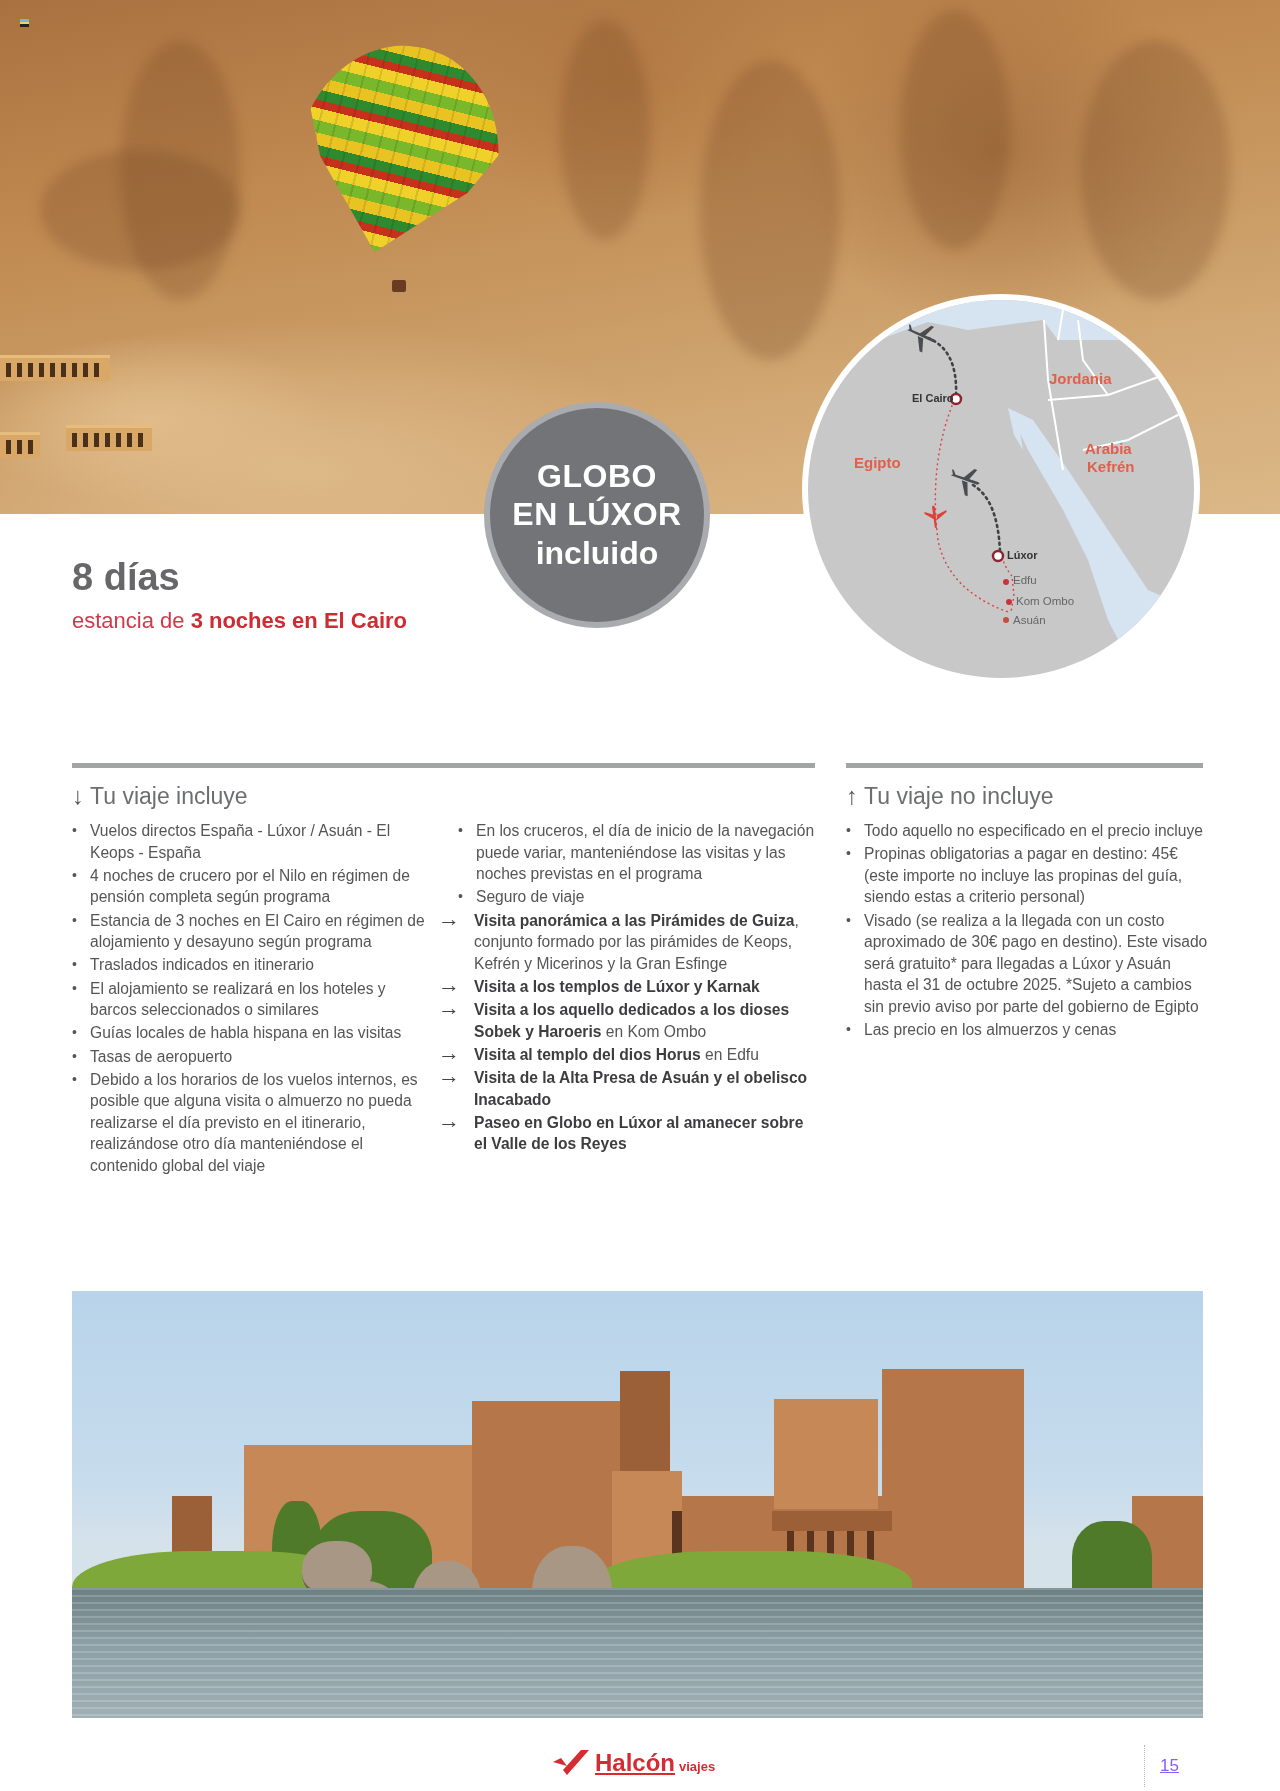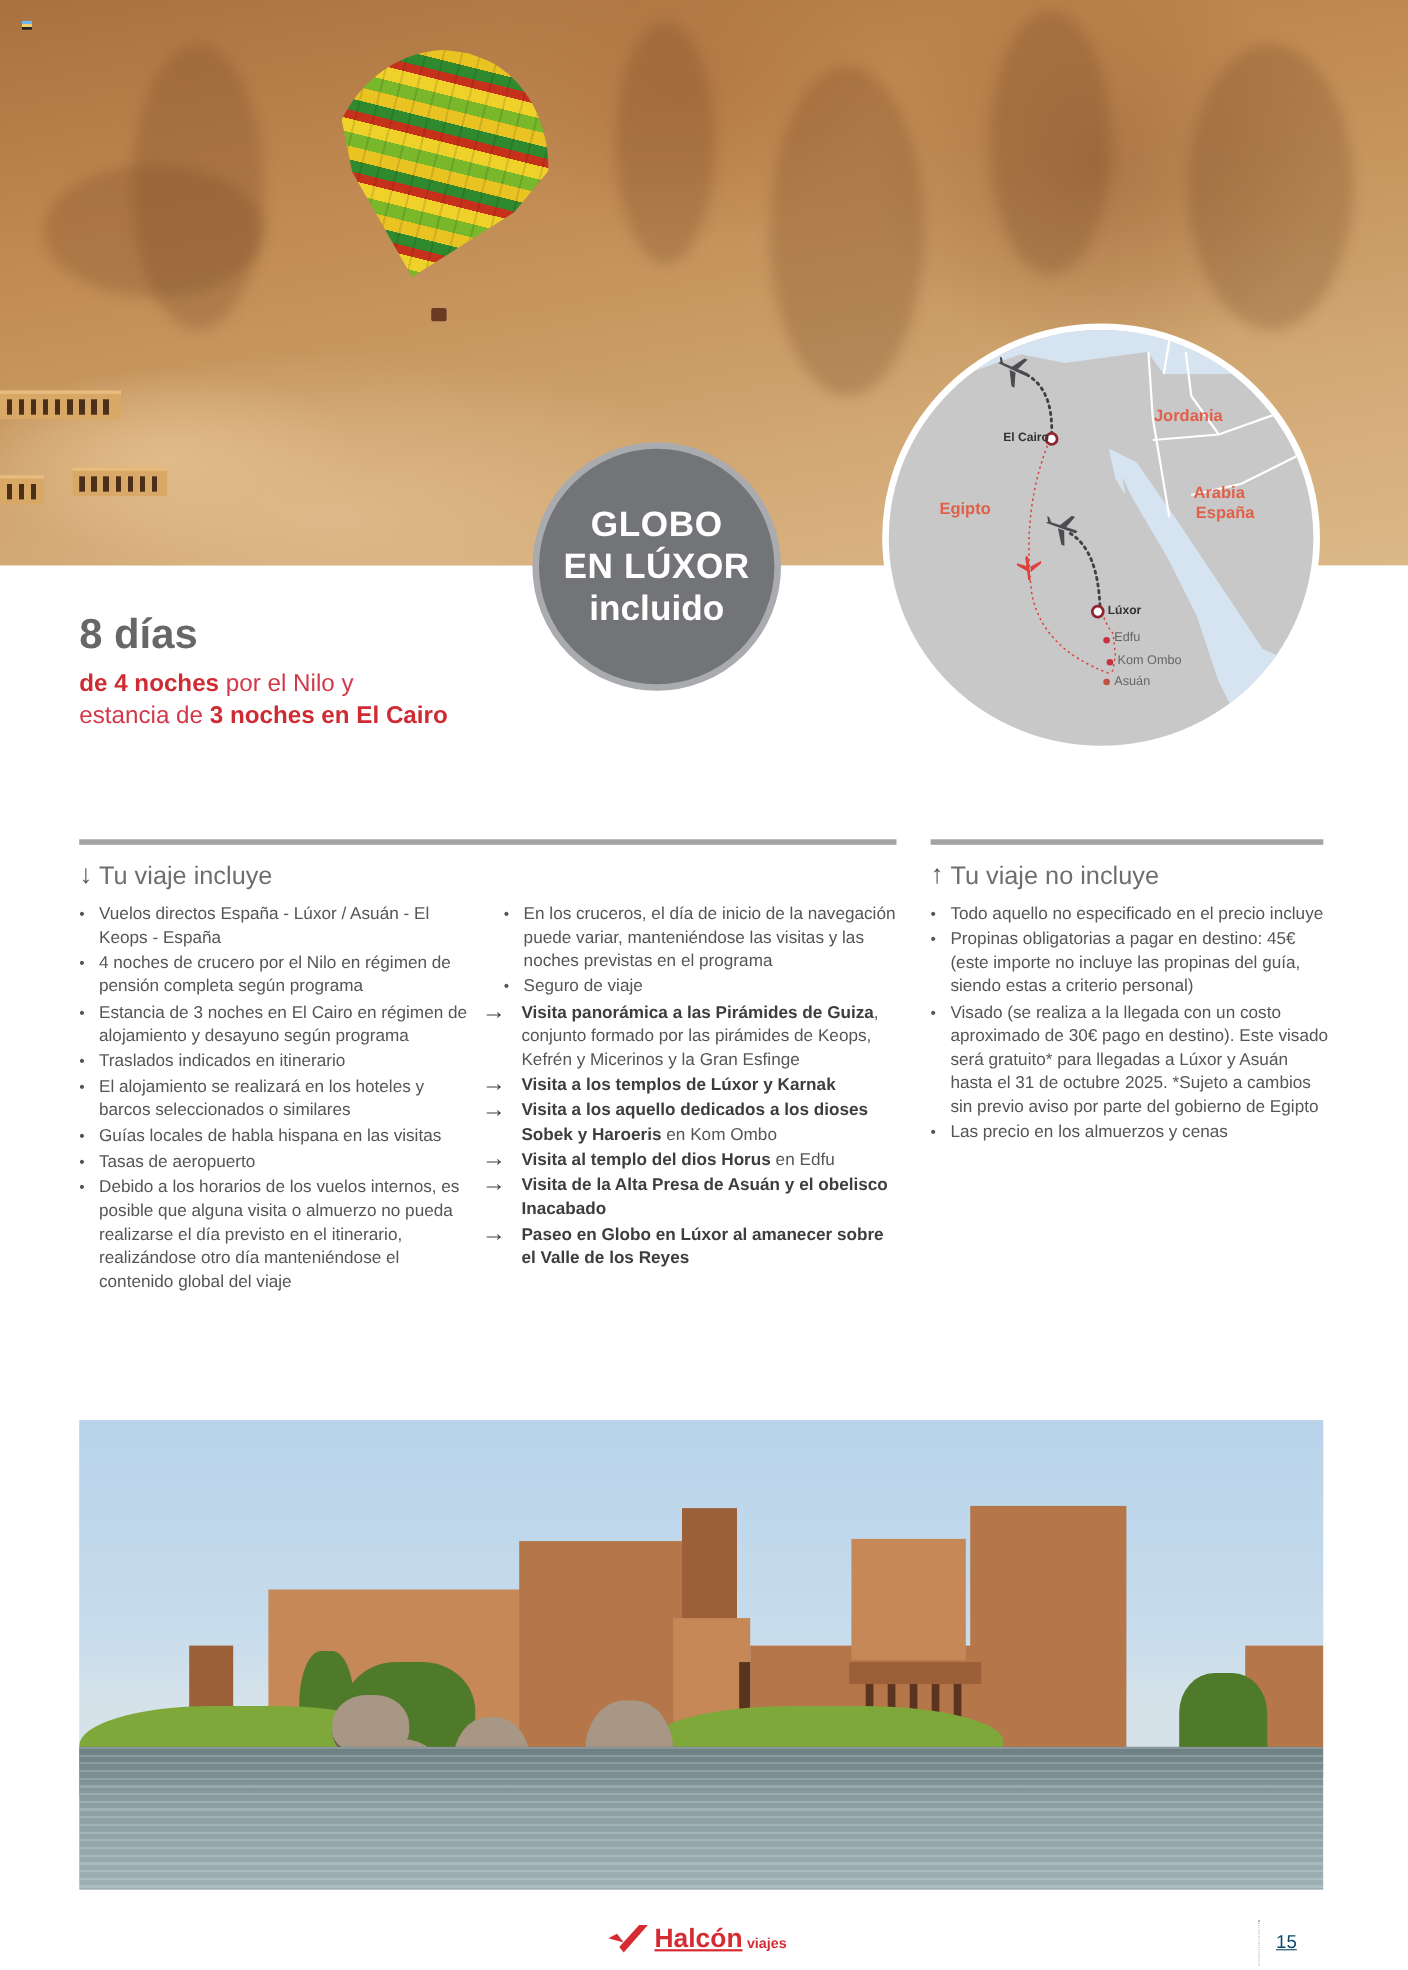--- a/index.html
+++ b/index.html
@@ -97,21 +97,21 @@
       repeating-linear-gradient(180deg, rgba(255,255,255,0.18) 0 2px, rgba(0,0,0,0) 2px 7px),
       linear-gradient(180deg, #6c7f83 0%, #8a9ea3 40%, #9fb0b5 100%);
   }
 
   
   .logo { position: absolute; left: 551px; top: 1748px; display: flex; align-items: flex-end; gap: 4px; }
   .logo .mark { width: 40px; height: 28px; position: relative; }
   .logo .name { font-size: 24px; font-weight: bold; color: #d52b33; line-height: 26px; text-decoration: underline; }
   .logo .sub { font-size: 13px; font-weight: bold; color: #d52b33; line-height: 18px; }
   .pgsep { position: absolute; left: 1144px; top: 1745px; height: 42px; border-left: 1px dotted #b5b5b5; }
-  .pgnum { position: absolute; left: 1160px; top: 1756px; font-size: 17px; color: #0c4a6e; text-decoration: underline; }
+  .pgnum { position: absolute; left: 1160px; top: 1756px; font-size: 17px; color: #8b5cf6; text-decoration: underline; }
 </style>
 </head>
 <body>
 
 <div class="hero">
   <div class="ridge" style="left:120px;top:40px;width:120px;height:260px;"></div>
   <div class="ridge" style="left:560px;top:20px;width:90px;height:220px;"></div>
   <div class="ridge" style="left:700px;top:60px;width:140px;height:300px;"></div>
   <div class="ridge" style="left:900px;top:10px;width:110px;height:240px;"></div>
   <div class="ridge" style="left:1080px;top:40px;width:150px;height:260px;"></div>
@@ -167,38 +167,37 @@
 
       <circle cx="148" cy="99" r="5" fill="#fff" stroke="#8e2530" stroke-width="2.5"></circle>
       <circle cx="190" cy="256" r="5" fill="#fff" stroke="#8e2530" stroke-width="2.5"></circle>
       <circle cx="198" cy="282" r="3" fill="#c8313d"></circle>
       <circle cx="201" cy="302" r="3" fill="#c8313d"></circle>
       <circle cx="198" cy="320" r="3" fill="#c25040"></circle>
     </svg>
     <div class="lbl country" style="left:46px;top:154px;">Egipto</div>
     <div class="lbl country" style="left:241px;top:70px;">Jordania</div>
     <div class="lbl country" style="left:277px;top:140px;">Arabia</div>
-    <div class="lbl country" style="left:279px;top:158px;">España</div>
+    <div class="lbl country" style="left:279px;top:158px;">Kefrén</div>
     <div class="lbl city" style="left:104px;top:92px;">El Cairo</div>
     <div class="lbl city" style="left:199px;top:249px;">Lúxor</div>
     <div class="lbl town" style="left:205px;top:274px;">Edfu</div>
     <div class="lbl town" style="left:208px;top:295px;">Kom Ombo</div>
     <div class="lbl town" style="left:205px;top:314px;">Asuán</div>
   </div>
 </div>
 
 <div class="badge">
   <div class="l1">GLOBO</div>
   <div class="l2">EN LÚXOR</div>
   <div class="l3">incluido</div>
 </div>
 
 <div class="days">8 días</div>
 <div class="subtitle">
-  <div><b>de 4 noches</b><span> por el Nilo y</span></div>
   <div><span>estancia de </span><b>3 noches en El Cairo</b></div>
 </div>
 
 <div class="rule" style="left:72px;width:743px;"></div>
 <div class="sec-title" style="left:72px;">
   <span class="arr">↓</span>
   <span>Tu viaje incluye</span>
 </div>
 
 <ul class="list" style="left:72px;top:820px;width:360px;">

